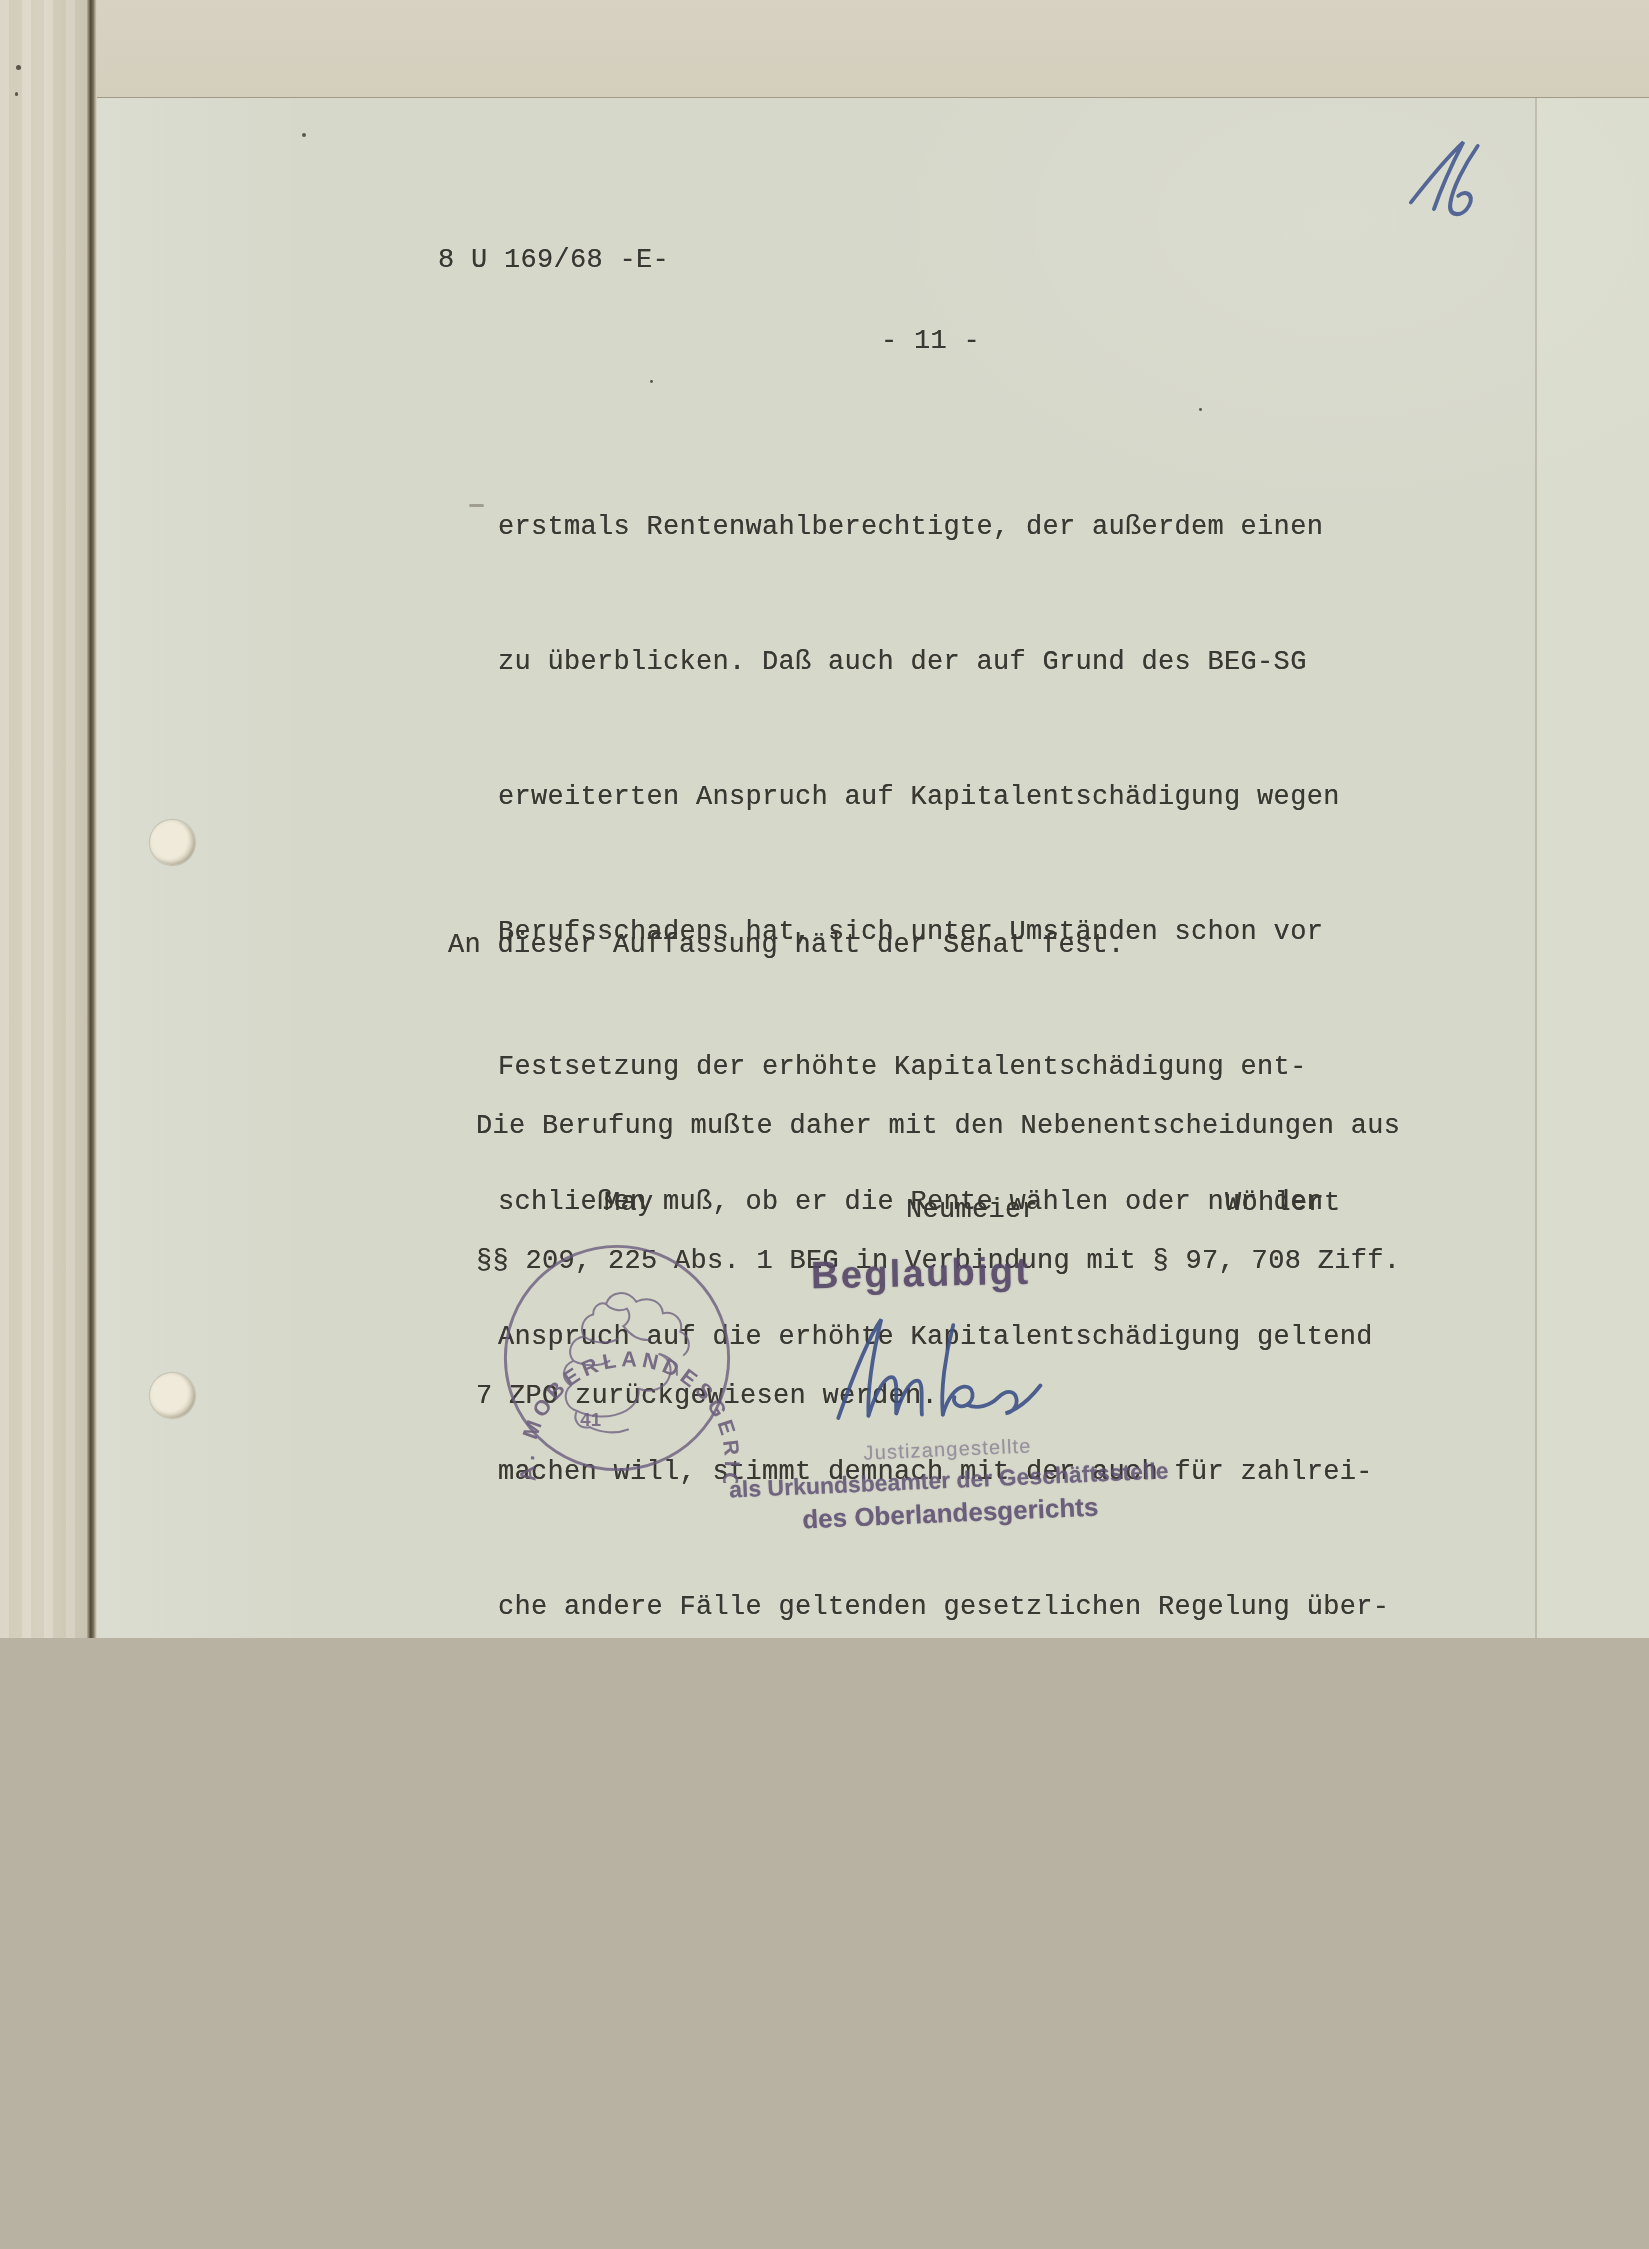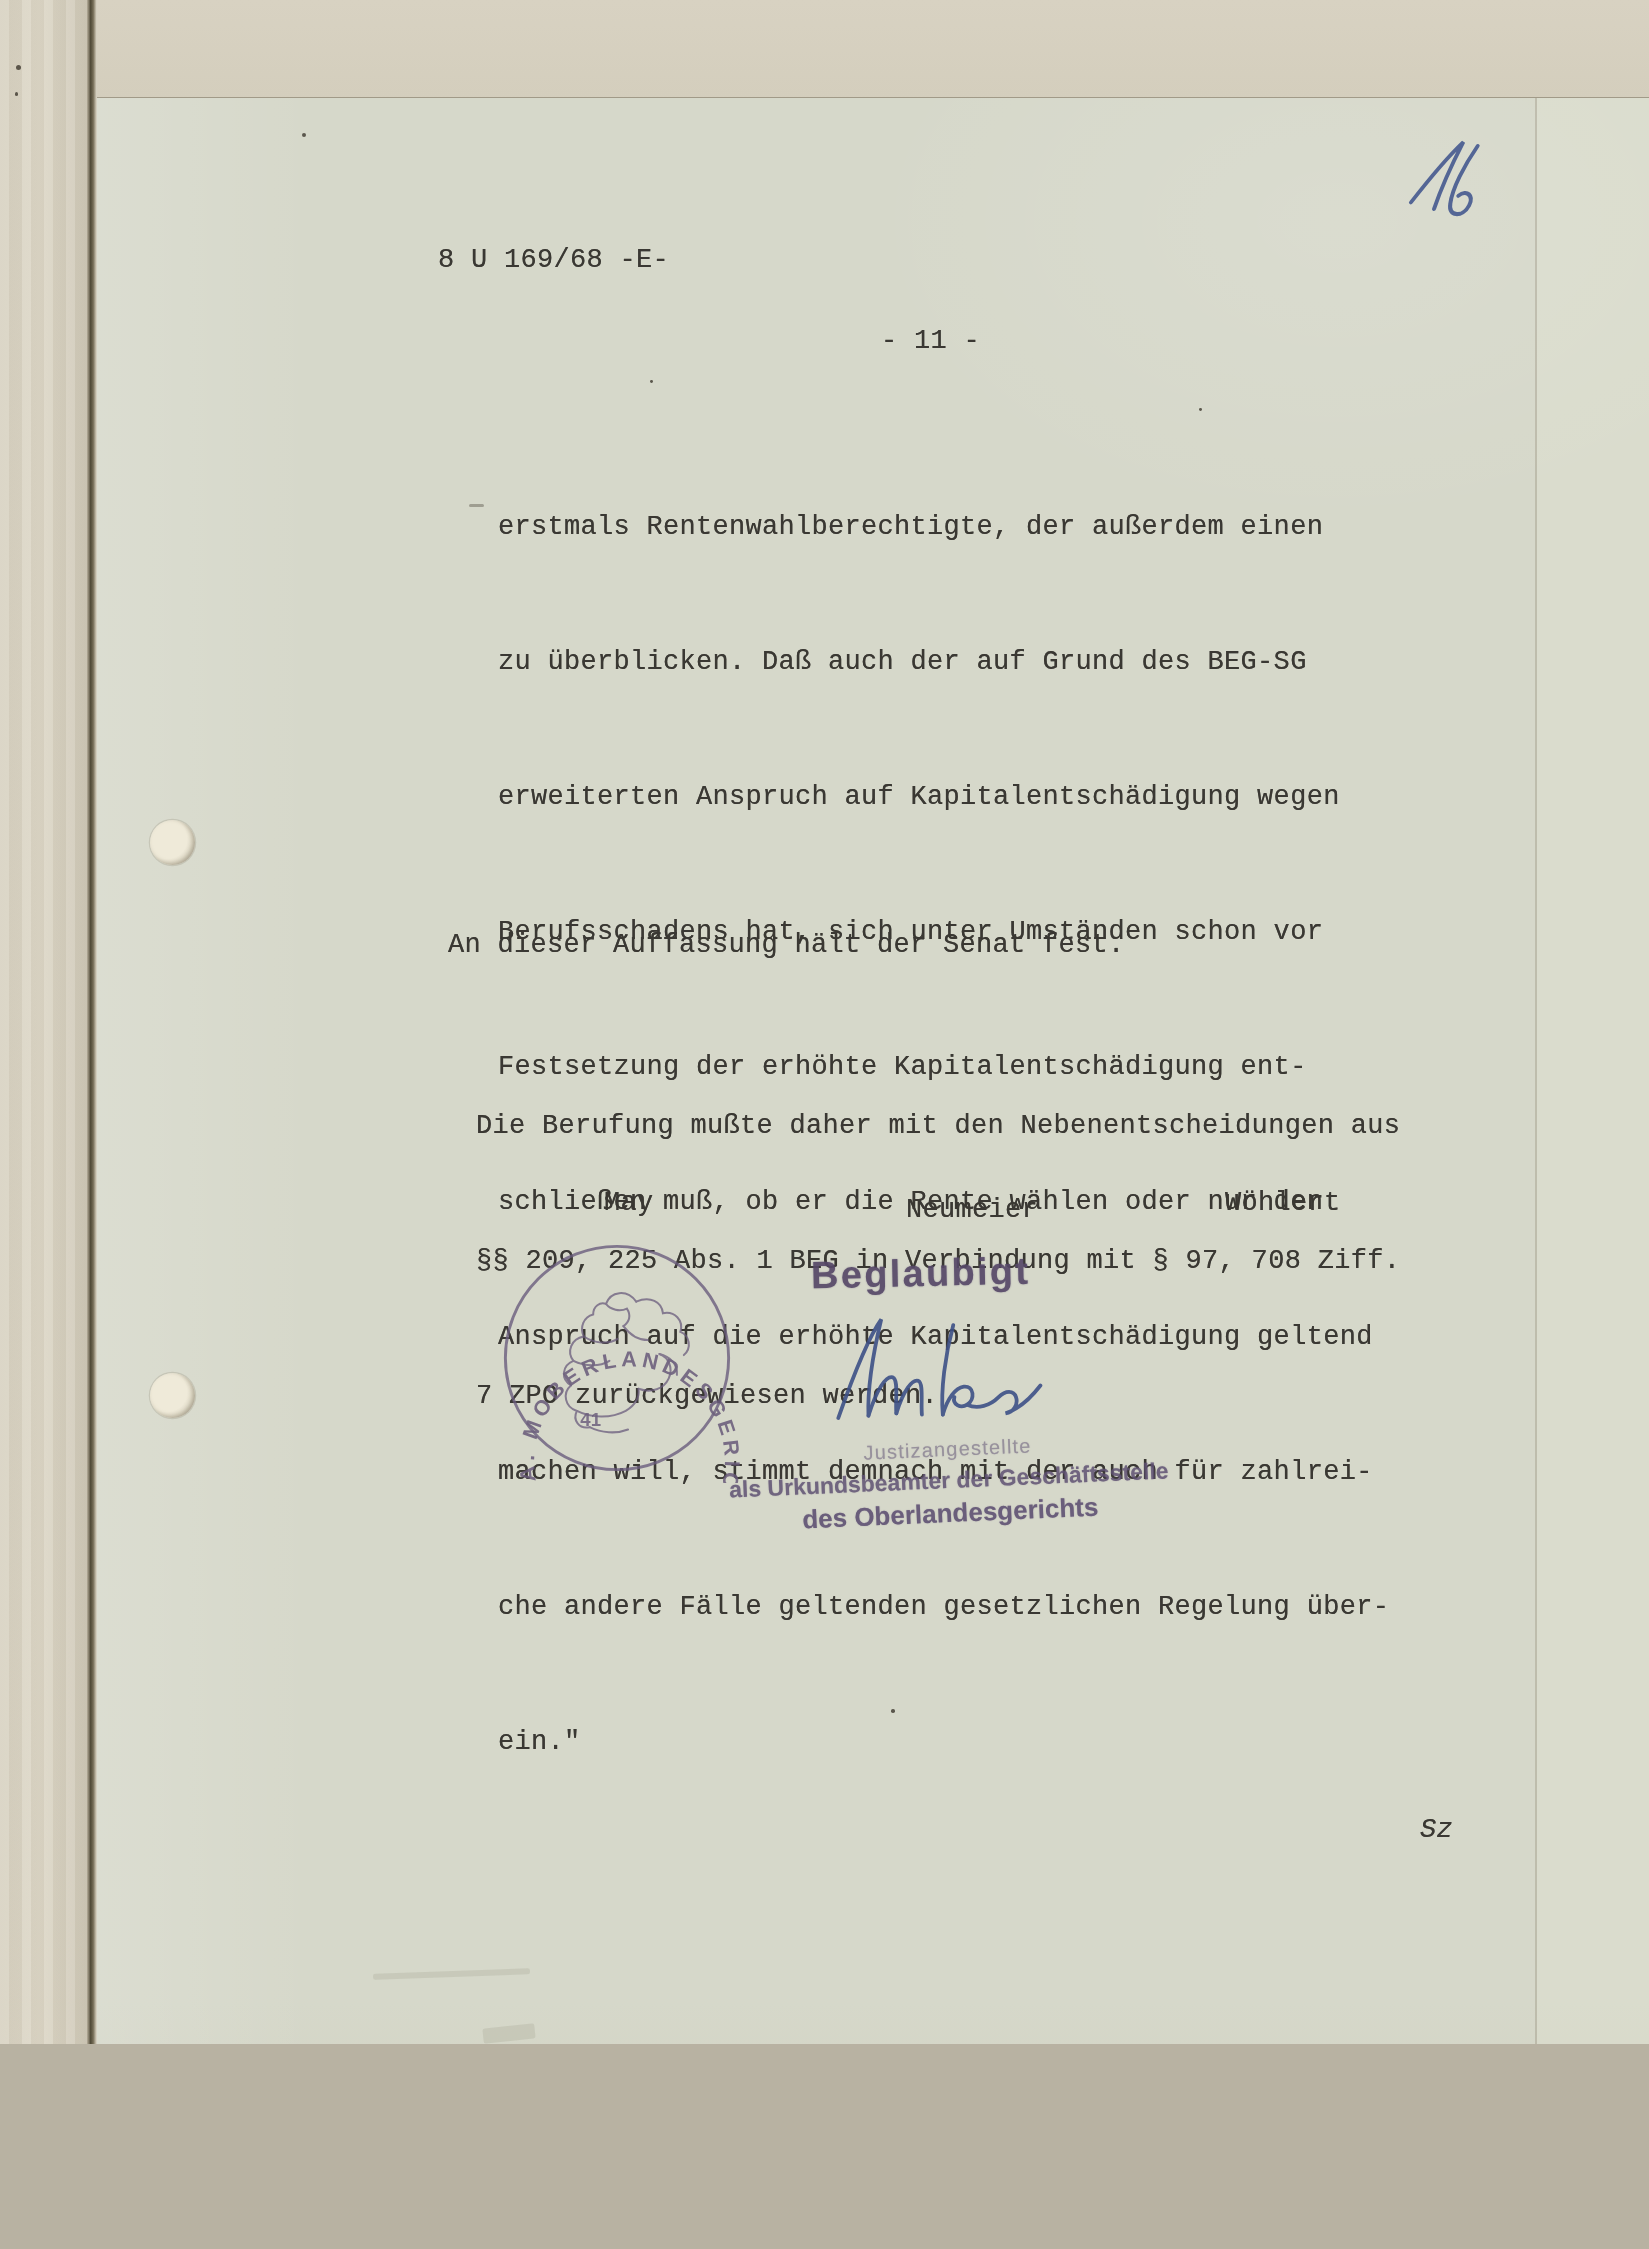--- a/index.html
+++ b/index.html
@@ -1,17 +1,17 @@
 <!DOCTYPE html>
 <html style="font-size:9.3px"><head>
 <meta charset="utf-8">
 <style>
   html,body{margin:0;padding:0;background:#b8b2a2;}
   .scan{
-    position:relative;width:1649px;height:2044px;overflow:hidden;
+    position:relative;width:1649px;height:1638px;overflow:hidden;
     background:#d3cebe;
     font-family:"Liberation Mono",monospace;
   }
   
   .backing-left{
     position:absolute;left:0;top:0;width:87px;height:2250px;
     background:
       repeating-linear-gradient(90deg, rgba(255,255,255,.09) 0 9.3px, rgba(95,85,62,.05) 9.3px 22px),
       linear-gradient(90deg,#d8d2c2 0%,#ddd7c7 45%,#cfc9b8 100%);
   }

